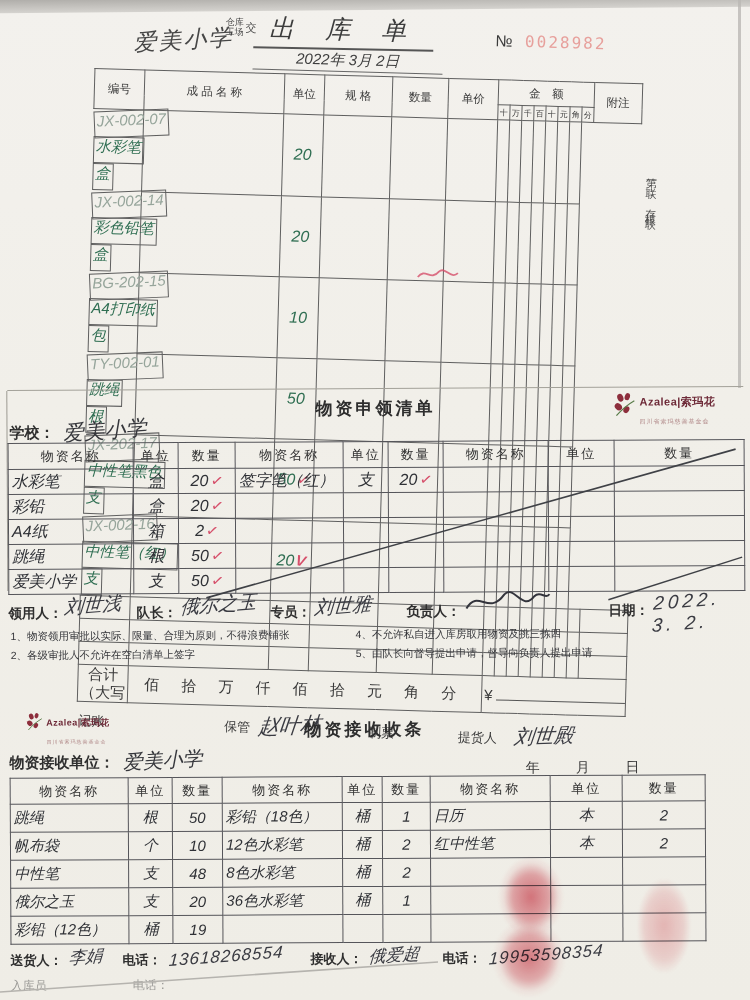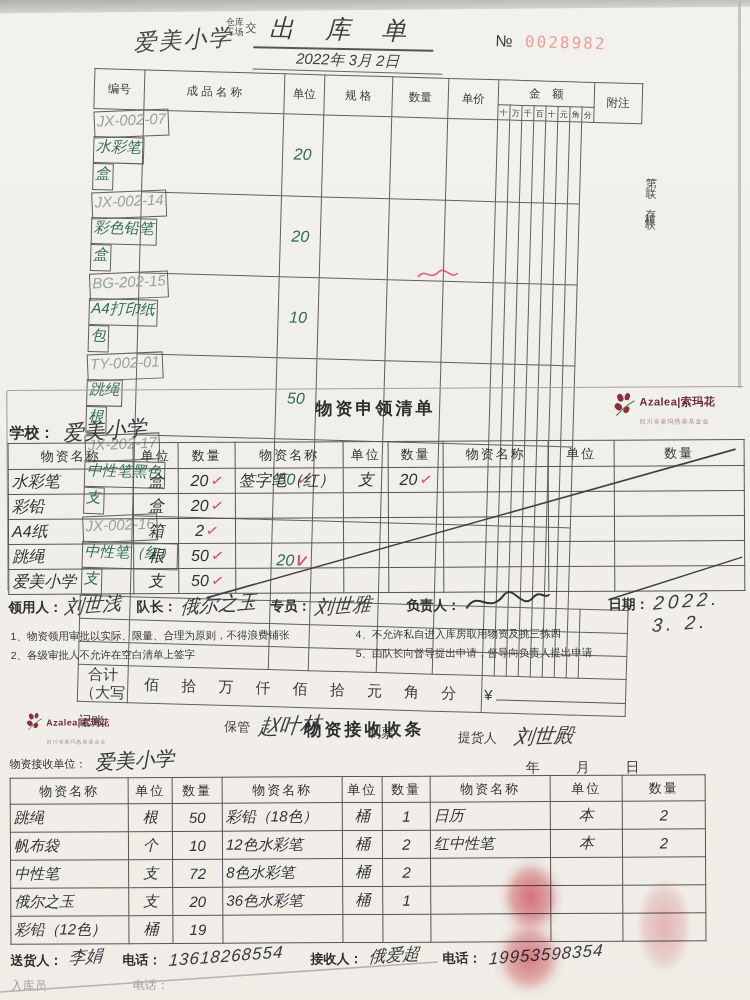--- a/index.html
+++ b/index.html
@@ -71,32 +71,32 @@
   .mid-logo{position:absolute;right:28px;top:4px;}
   .mid-school{position:absolute;left:2px;top:26px;}
   .mid-school .lab{font-size:15px;font-weight:bold;color:#2f2f2f;}
   .mid-school .val{font-size:21px;color:#36373c;transform:rotate(-4deg);margin-left:4px;}
   .grid-table{position:absolute;left:0;border-collapse:collapse;table-layout:fixed;}
   .grid-table th,.grid-table td{border:1.5px solid #55555a;overflow:hidden;white-space:nowrap;padding:0 3px;}
   .grid-table th{font-size:13px;font-weight:normal;color:#333;height:25px;letter-spacing:2px;}
   .mid-table{top:52px;width:736px;}
   .mid-table td{height:24px;font-size:16px;}
   .mid-sign{position:absolute;left:0;top:202px;width:736px;font-size:13.5px;color:#2f2f2f;}
-  .mid-sign .lab{font-weight:bold;position:absolute;top:6px;}
+  .mid-sign .lab{font-weight:bold;position:absolute;top:12px;}
   .mid-sign .hv{position:absolute;font-size:19px;}
   .mid-notes{position:absolute;left:2px;top:236px;width:734px;display:grid;grid-template-columns:47% 53%;
              grid-auto-flow:column;grid-template-rows:repeat(2,auto);font-size:10.5px;line-height:1.85;color:#35363a;}
   .strikes{position:absolute;left:0;top:0;width:736px;height:276px;pointer-events:none;}
 
   
   .botform{position:absolute;left:10px;top:702px;width:710px;height:296px;transform:rotate(-0.3deg);}
   .bot-logo{position:absolute;left:16px;top:8px;}
   .bot-title{position:absolute;left:0;right:0;top:16px;text-align:center;font-size:17px;font-weight:bold;letter-spacing:3px;color:#2e2e2e;}
   .bot-unit{position:absolute;left:0;top:44px;}
-  .bot-unit .lab{font-size:11px;font-weight:normal;color:#2f2f2f;text-align:right;}
+  .bot-unit .lab{font-size:15px;font-weight:bold;color:#2f2f2f;text-align:right;}
   .bot-unit .val{font-size:20px;color:#36373c;transform:rotate(-3deg);margin-left:4px;}
   .bot-date{position:absolute;right:64px;top:58px;font-size:14px;color:#3a3a3a;}
   .bot-date span{margin:0 16px;}
   .bot-table{top:74px;width:695px;}
   .bot-table td{height:27px;font-size:15px;}
   .bot-footer{position:absolute;left:0;top:242px;width:710px;font-size:13px;color:#2f2f2f;}
   .bot-footer .lab{font-weight:bold;position:absolute;top:6px;}
   .bot-footer .hv{position:absolute;font-size:17px;}
   .phone{letter-spacing:1px;}
   .cutoff{position:absolute;left:0;top:274px;width:400px;height:13px;overflow:hidden;opacity:.55;font-size:12px;color:#555;}
@@ -565,21 +565,21 @@
             <td><span class="hand ink">12色水彩笔</span></td>
             <td class="ctr"><span class="hand ink">桶</span></td>
             <td class="ctr"><span class="hand ink">2</span></td>
             <td><span class="hand ink">红中性笔</span></td>
             <td class="ctr"><span class="hand ink">本</span></td>
             <td class="ctr"><span class="hand ink">2</span></td>
           </tr>
           <tr>
             <td><span class="hand ink">中性笔</span></td>
             <td class="ctr"><span class="hand ink">支</span></td>
-            <td class="ctr"><span class="hand ink">72</span></td>
+            <td class="ctr"><span class="hand ink">48</span></td>
             <td><span class="hand ink">8色水彩笔</span></td>
             <td class="ctr"><span class="hand ink">桶</span></td>
             <td class="ctr"><span class="hand ink">2</span></td>
             <td></td>
             <td class="ctr"></td>
             <td class="ctr"></td>
           </tr>
           <tr>
             <td><span class="hand ink">俄尔之玉</span></td>
             <td class="ctr"><span class="hand ink">支</span></td>

